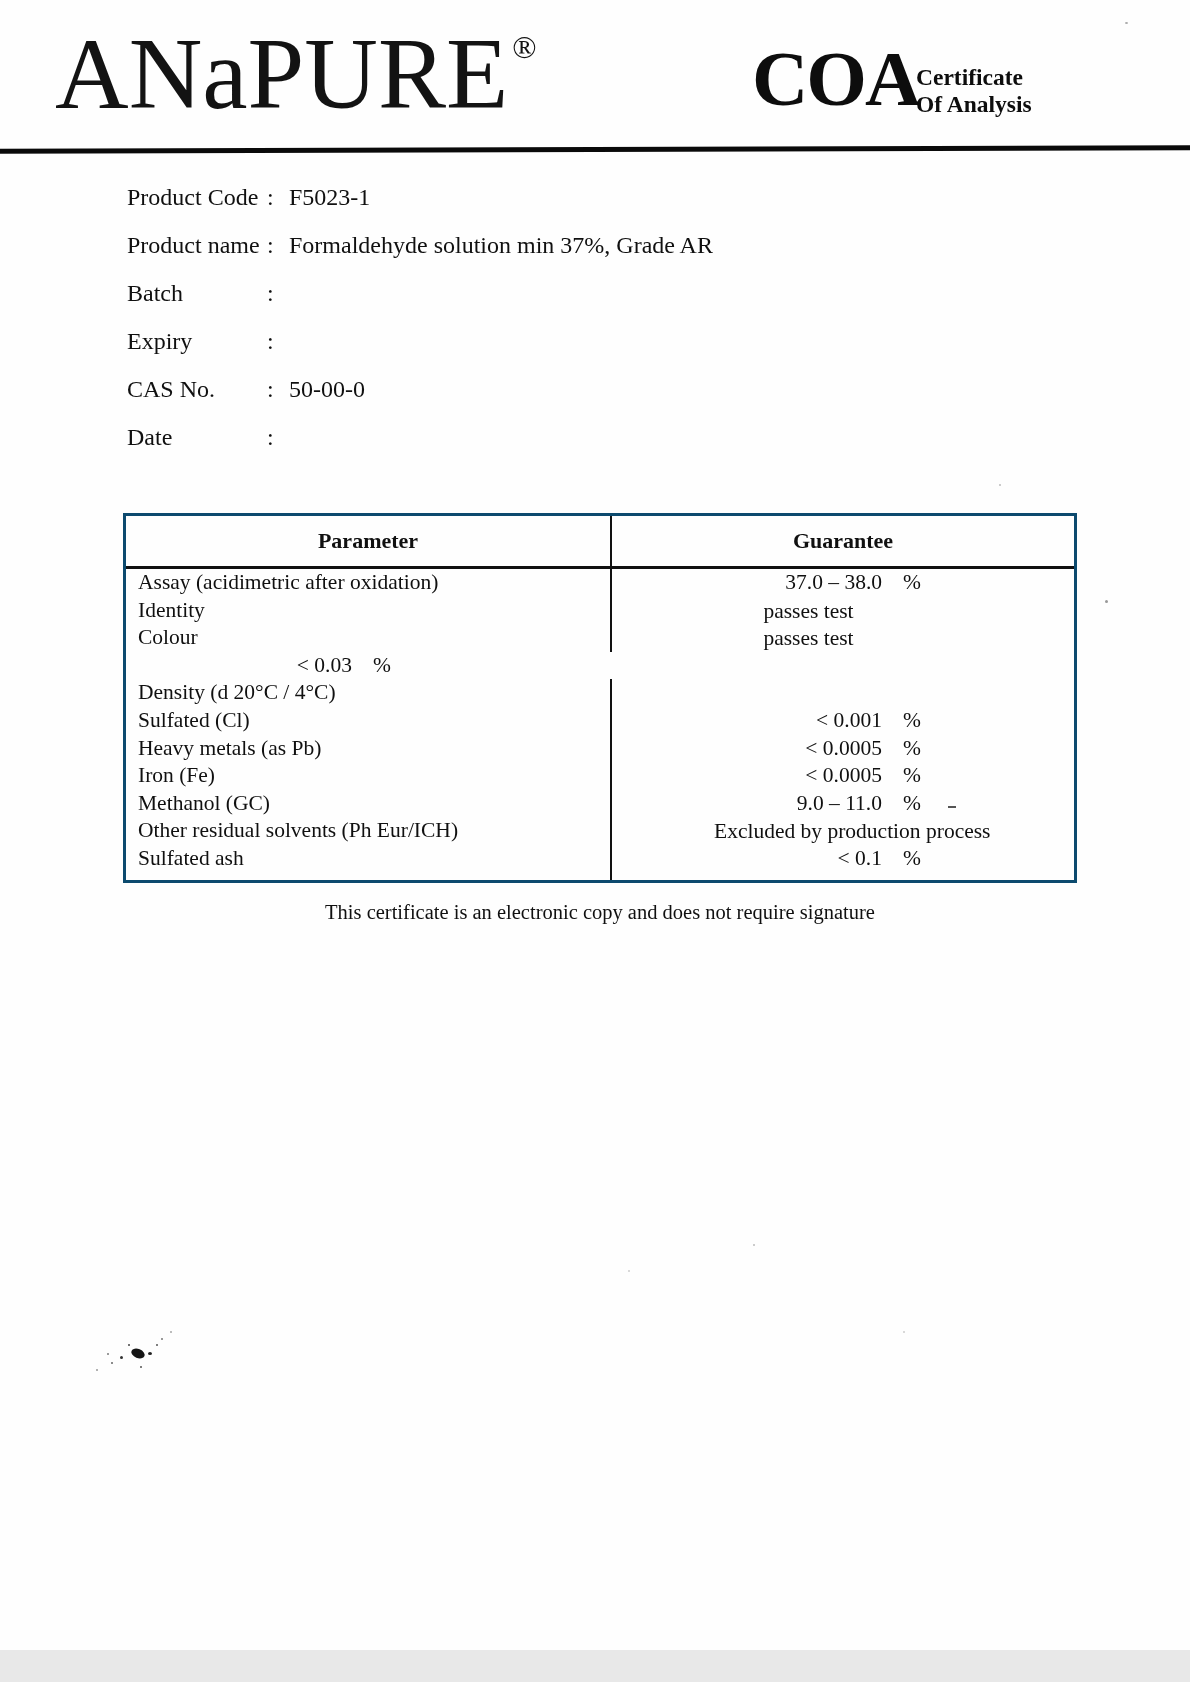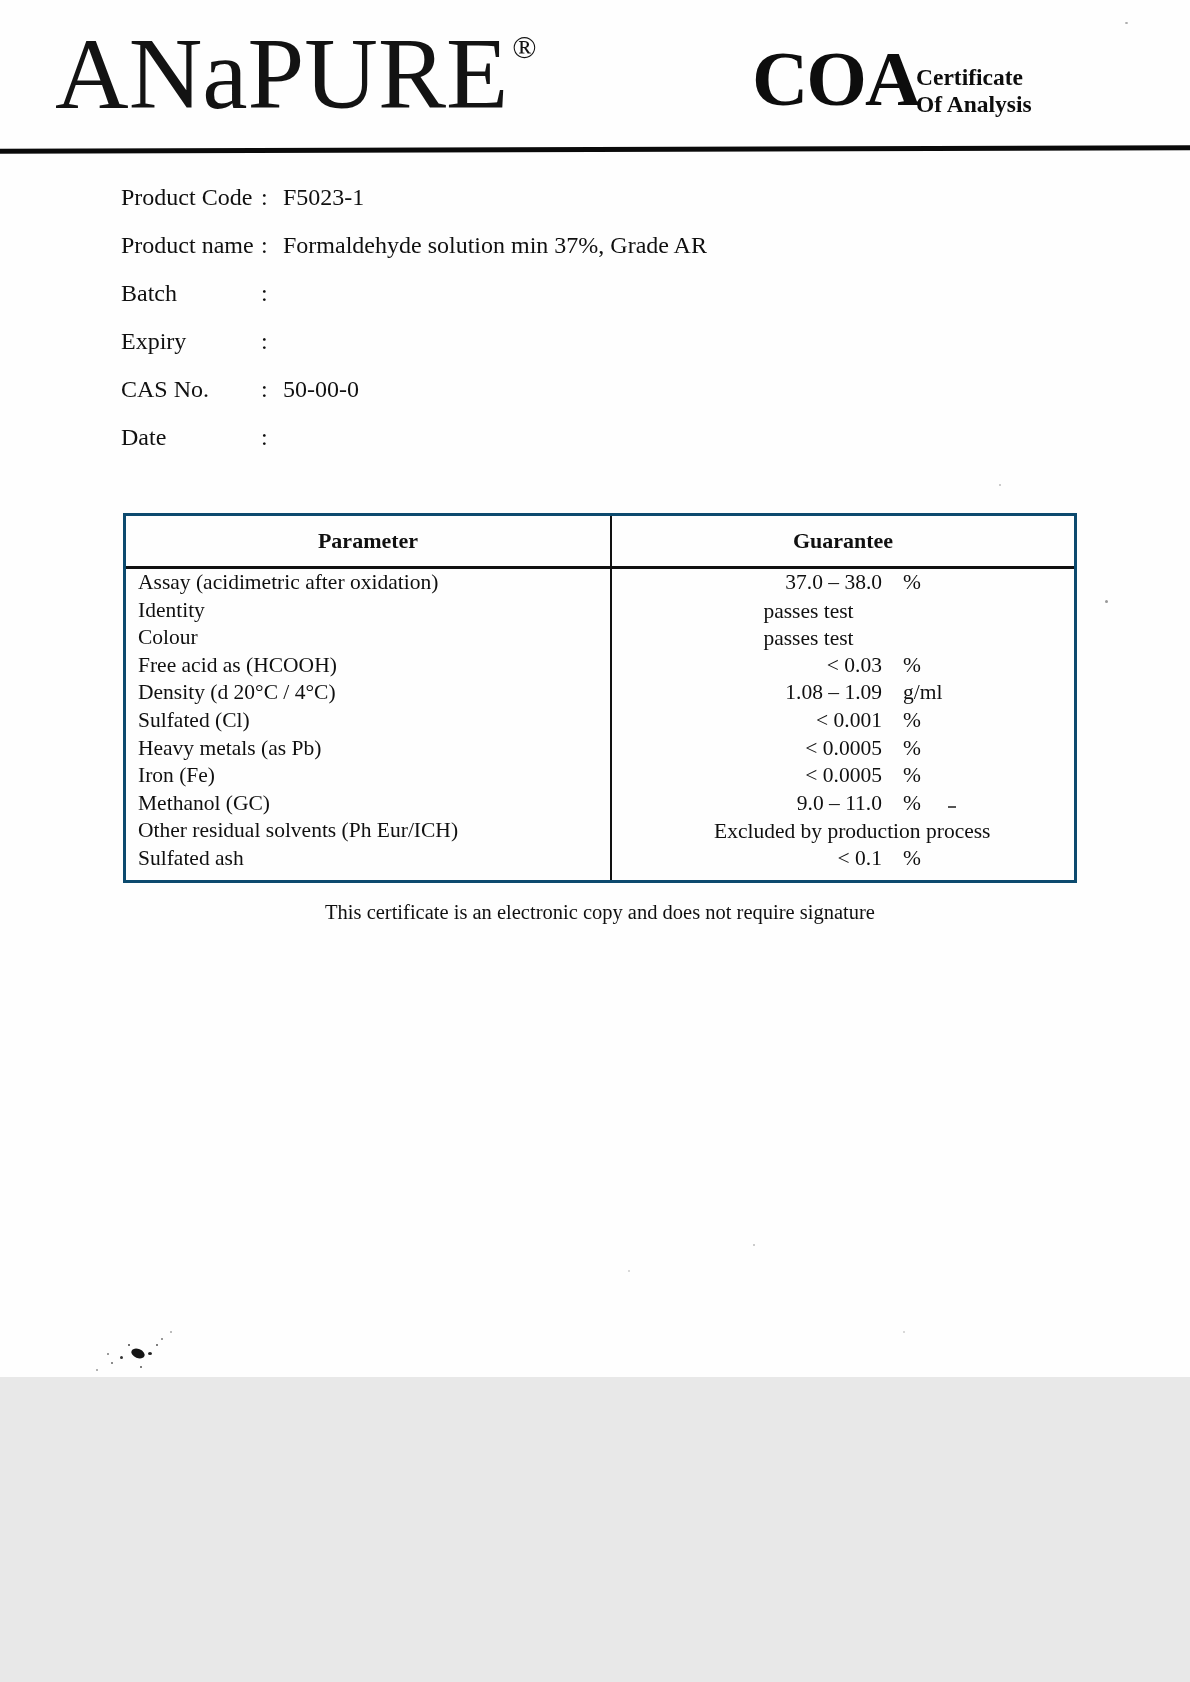--- a/index.html
+++ b/index.html
@@ -1,21 +1,21 @@
 <!DOCTYPE html>
 <html><head>
 <meta charset="utf-8">
 <style>
   * { margin: 0; padding: 0; box-sizing: border-box; }
   html, body { background: #e8e8e8; }
   body { font-family: "Liberation Serif", "DejaVu Serif", serif; }
   .page {
     position: relative;
     width: 1190px;
-    height: 1377px;
+    height: 1650px;
     background: #fefefe;
     color: #101010;
     overflow: hidden;
     margin: 0 auto;
   }
 
   
   .logo {
     position: absolute;
     left: 55px;
@@ -58,21 +58,21 @@
     top: 147px;
     width: 1198px;
     height: 5px;
     background: #0a0a0a;
     transform: rotate(-0.18deg);
   }
 
   
   .fields {
     position: absolute;
-    left: 121px;
+    left: 127px;
     top: 182px;
     font-size: 24px;
   }
   .field-row {
     height: 30px;
     line-height: 30px;
     margin-bottom: 18px;
     white-space: nowrap;
   }
   .f-label { display: inline-block; width: 140px; }
@@ -197,26 +197,24 @@
     </div>
     <div class="t-row">
       <div class="t-param">Identity</div>
       <div class="t-guar"><span class="g-inner"><span class="g-val"></span><span class="g-unit"></span><span class="g-text">passes test</span></span></div>
     </div>
     <div class="t-row">
       <div class="t-param">Colour</div>
       <div class="t-guar"><span class="g-inner"><span class="g-val"></span><span class="g-unit"></span><span class="g-text">passes test</span></span></div>
     </div>
     <div class="t-row">
-      <div class="t-param">Free acid as (HCOOH)</div>
       <div class="t-guar"><span class="g-inner"><span class="g-val">&lt; 0.03</span><span class="g-unit">%</span><span class="g-text"></span></span></div>
     </div>
     <div class="t-row">
       <div class="t-param">Density (d 20°C / 4°C)</div>
-      <div class="t-guar"><span class="g-inner"><span class="g-val">1.08 – 1.09</span><span class="g-unit">g/ml</span><span class="g-text"></span></span></div>
     </div>
     <div class="t-row">
       <div class="t-param">Sulfated (Cl)</div>
       <div class="t-guar"><span class="g-inner"><span class="g-val">&lt; 0.001</span><span class="g-unit">%</span><span class="g-text"></span></span></div>
     </div>
     <div class="t-row">
       <div class="t-param">Heavy metals (as Pb)</div>
       <div class="t-guar"><span class="g-inner"><span class="g-val">&lt; 0.0005</span><span class="g-unit">%</span><span class="g-text"></span></span></div>
     </div>
     <div class="t-row">

